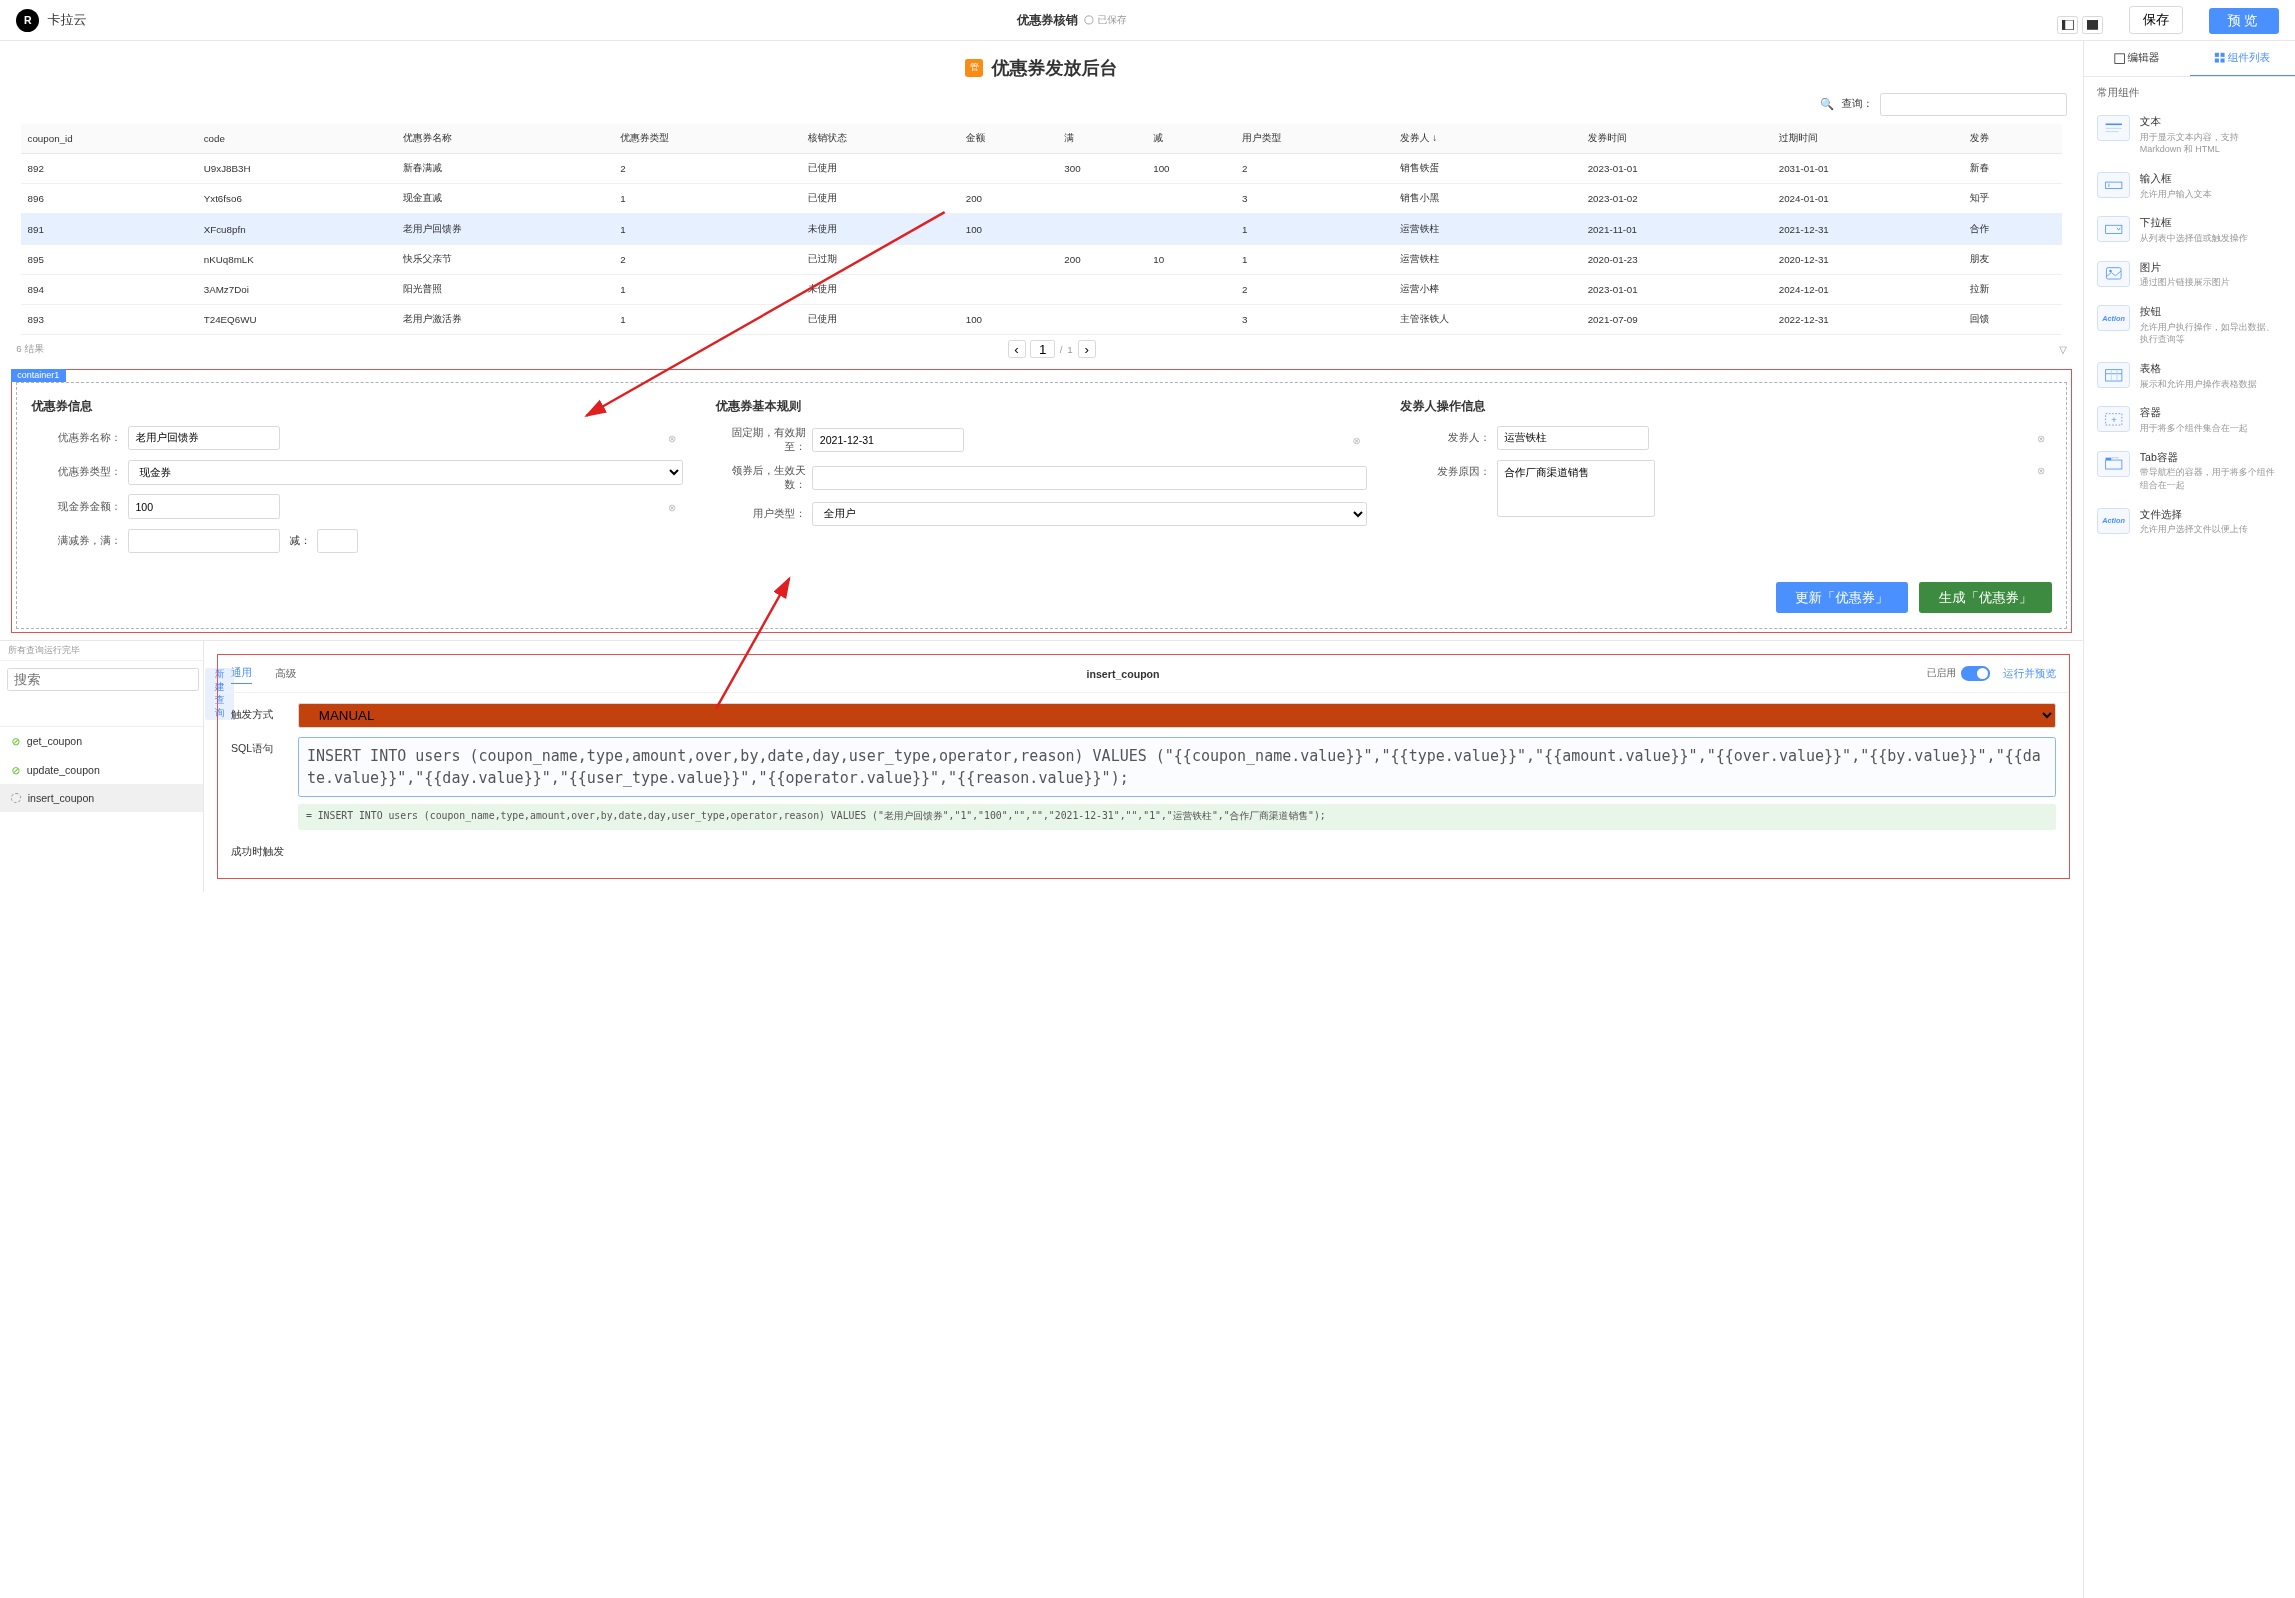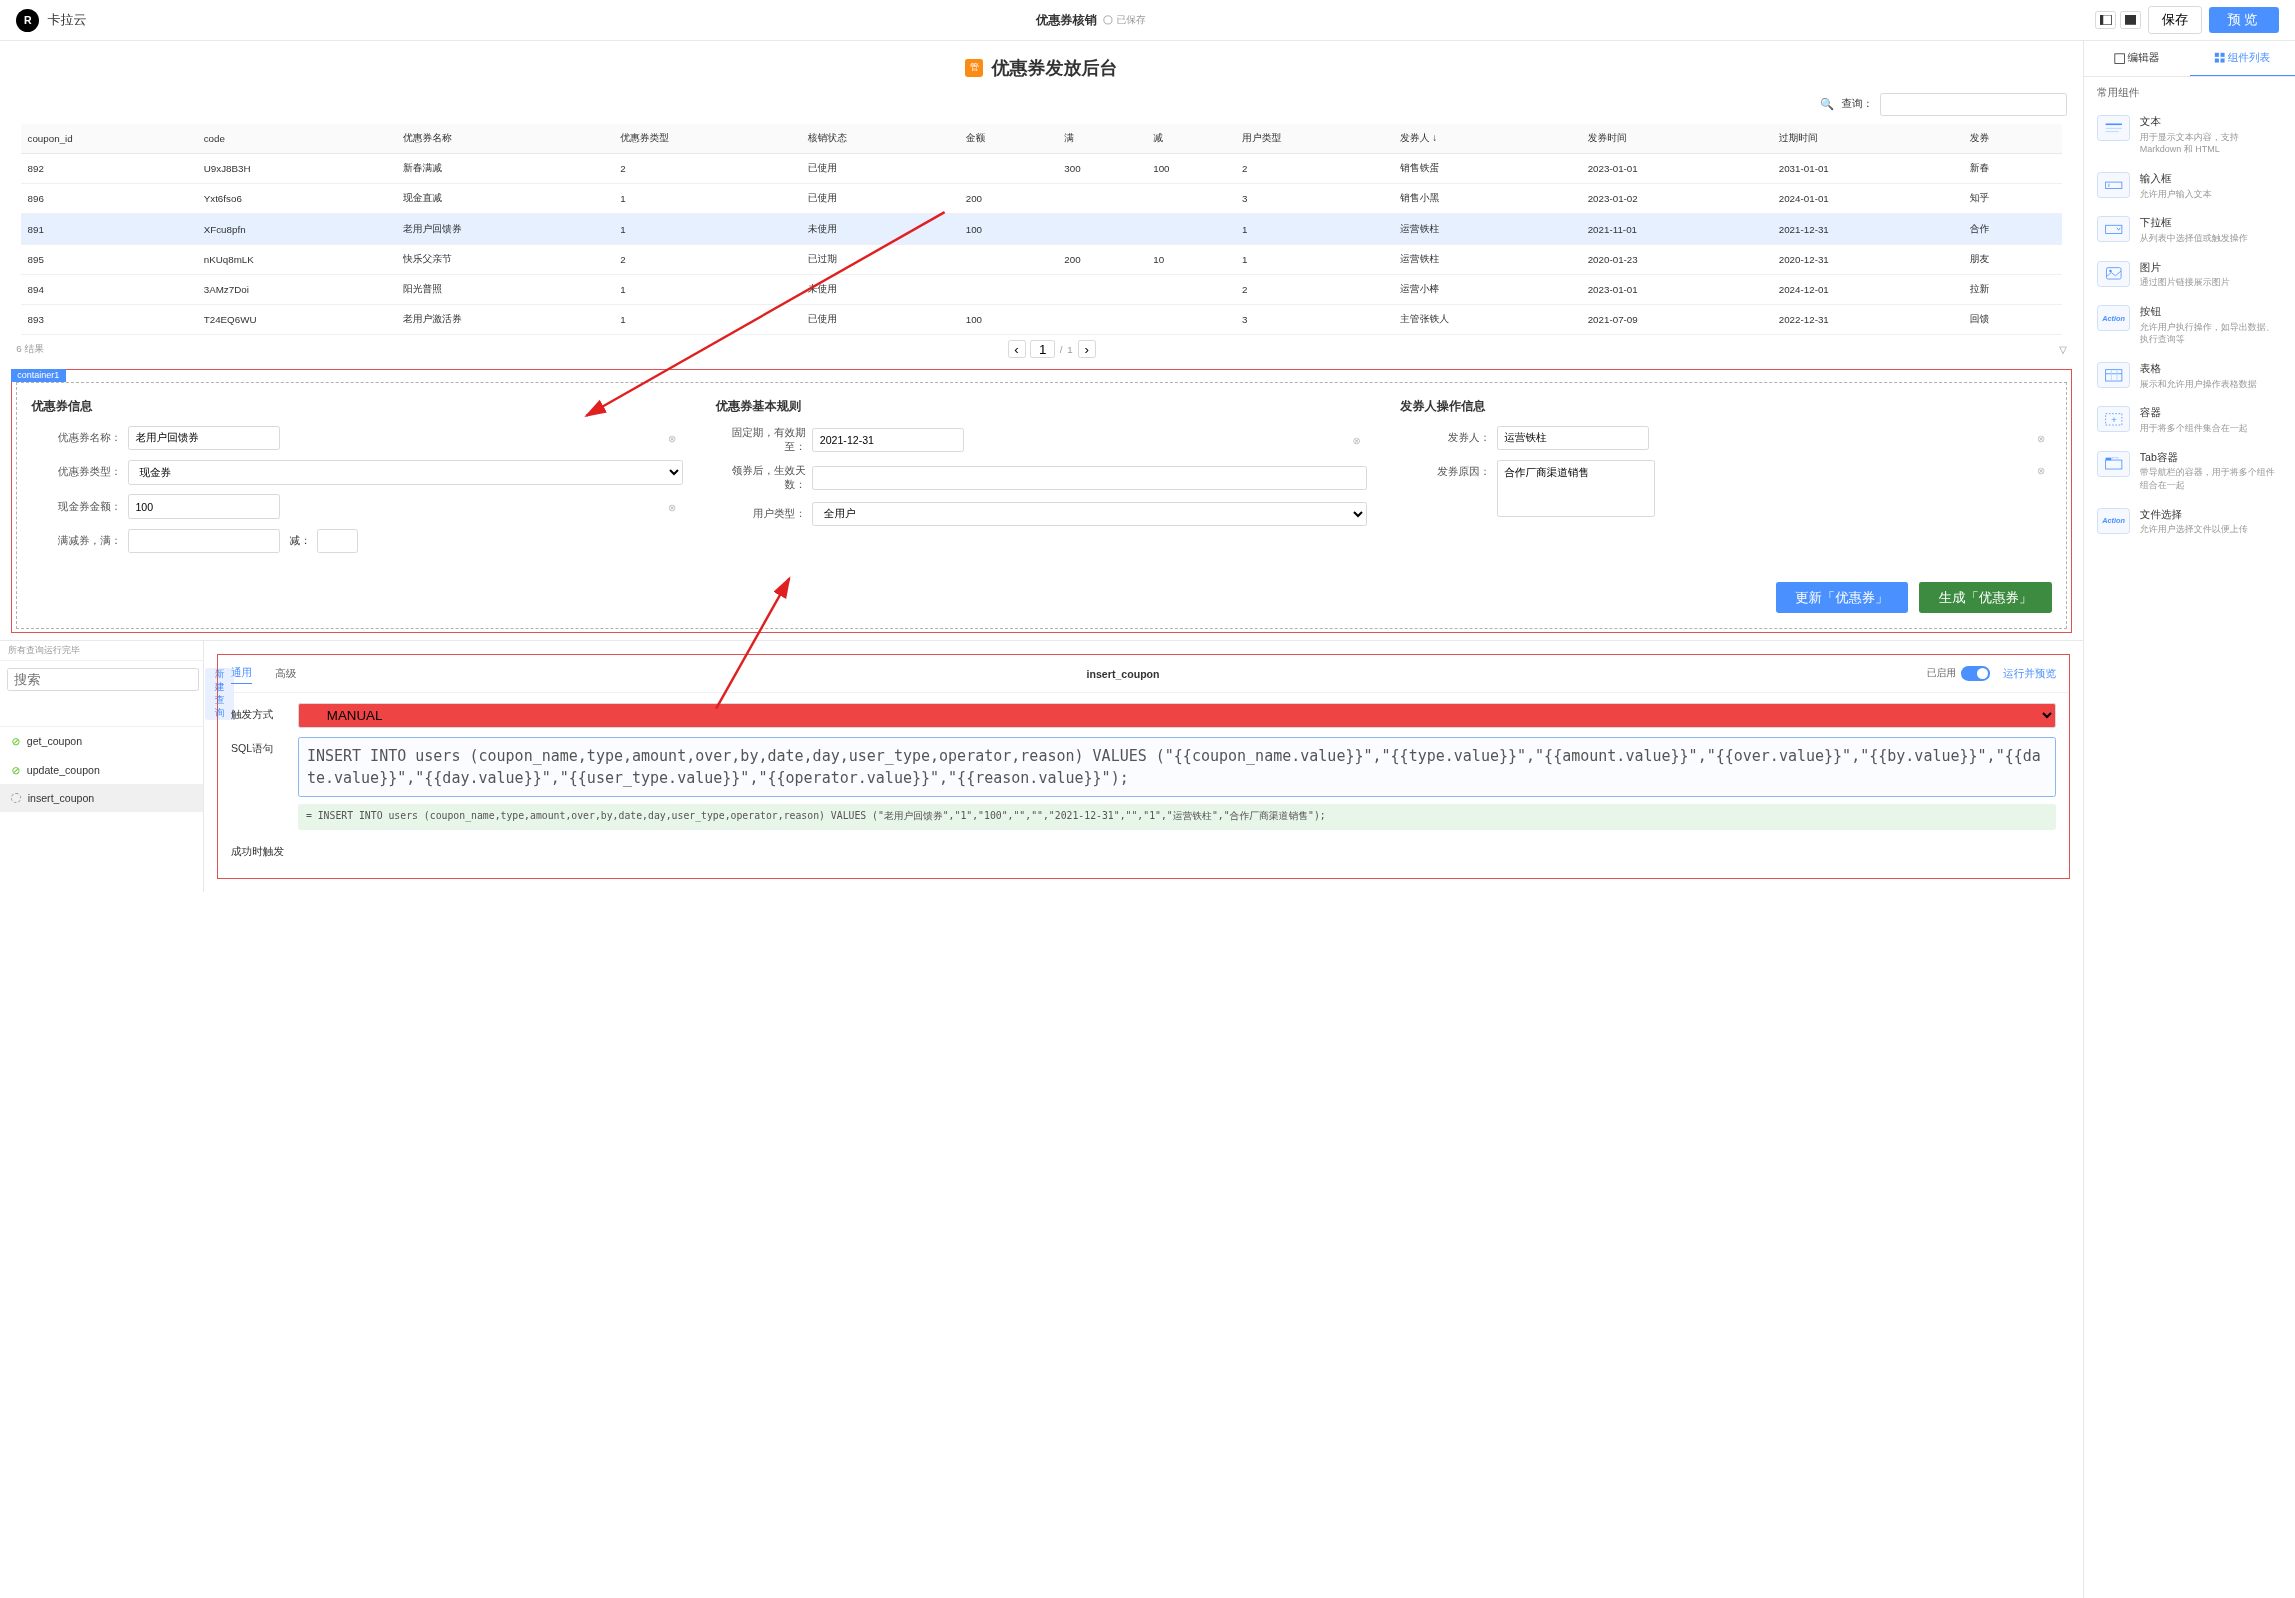--- a/index.html
+++ b/index.html
@@ -5,21 +5,21 @@
 * { box-sizing: border-box; margin: 0; padding: 0; }
 body { font-family: -apple-system, BlinkMacSystemFont, "Segoe UI", sans-serif; font-size: 10.6px; color: #333; background: #fff; }
 
 
 .header { display: flex; align-items: center; justify-content: space-between; padding: 6.5px 16.3px; border-bottom: 0.8px solid #e8e8e8; height: 41px; }
 .header-left { display: flex; align-items: center; gap: 8.1px; }
 .logo { width: 23px; height: 23px; background: #000; border-radius: 50%; display: flex; align-items: center; justify-content: center; color: #fff; font-weight: bold; }
 .brand { font-size: 13px; font-weight: 500; }
 .header-center { display: flex; align-items: center; gap: 6.5px; font-size: 12.2px; font-weight: 600; }
 .saved-badge { color: #999; font-size: 9.8px; font-weight: normal; display: flex; align-items: center; gap: 3.3px; }
-.header-right { display: flex; align-items: center; gap: 7px; }
+.header-right { display: flex; align-items: flex-end; gap: 26px; }
 .view-toggle { display: flex; gap: 3.3px; }
 .view-btn { width: 21px; height: 18px; border: 0.8px solid #d9d9d9; border-radius: 2.4px; background: #fff; display: flex; align-items: center; justify-content: center; cursor: pointer; }
 .view-btn svg { width: 11.4px; height: 9.8px; }
 .save-btn { padding: 4.1px 13px; border: 0.8px solid #d9d9d9; border-radius: 3.3px; background: #fff; cursor: pointer; }
 .preview-btn { padding: 4.1px 18px; border: none; border-radius: 3.3px; background: #4a90ff; color: #fff; cursor: pointer; letter-spacing: 3.3px; }
 
 
 .main { display: flex; height: calc(100vh - 41px); }
 .canvas-area { flex: 1; overflow: auto; position: relative; }
 .right-panel { width: 212px; border-left: 0.8px solid #e8e8e8; background: #fff; }
@@ -86,21 +86,21 @@
 .query-tab.active { color: #4a90ff; border-bottom: 1.6px solid #4a90ff; }
 .query-name { flex: 1; text-align: center; font-weight: 600; }
 .toggle-wrap { display: flex; align-items: center; gap: 4.9px; font-size: 9.8px; color: #666; margin-right: 13px; }
 .toggle { width: 29px; height: 14.7px; background: #4a90ff; border-radius: 7.3px; position: relative; cursor: pointer; }
 .toggle::after { content: ''; position: absolute; right: 1.6px; top: 1.6px; width: 11.4px; height: 11.4px; background: #fff; border-radius: 50%; }
 .run-btn { color: #4a90ff; cursor: pointer; font-size: 10.6px; }
 .query-form { padding: 9.8px 13px; }
 .query-form-row { display: flex; align-items: flex-start; margin-bottom: 9.8px; gap: 9.8px; }
 .query-form-label { width: 57px; font-size: 10.6px; padding-top: 4.9px; }
 .query-form-value { flex: 1; }
-.trigger-select { width: 100%; height: 24.4px; border: 0.8px solid #d9d9d9; border-radius: 2.4px; padding: 0 24px; background: #ef4444; }
+.trigger-select { width: 100%; height: 24.4px; border: 0.8px solid #d9d9d9; border-radius: 2.4px; padding: 0 16px; background: #c2410c; }
 .sql-box { border: 0.8px solid #8bb7f0; border-radius: 2.4px; padding: 6.5px 8.1px; font-family: monospace; font-size: 15px; line-height: 1.5; color: #555; background: #fafcff; word-break: break-all; }
 .sql-result { background: #e8f5e9; border-radius: 2.4px; padding: 6.5px 8.1px; font-family: monospace; font-size: 9.8px; color: #555; margin-top: 6.5px; word-break: break-all; }
 
 
 .panel-tabs { display: flex; border-bottom: 0.8px solid #e8e8e8; }
 .panel-tab { flex: 1; padding: 9.8px 0; text-align: center; cursor: pointer; display: flex; align-items: center; justify-content: center; gap: 2px; font-size: 10.6px; }
 .panel-tab.active { color: #4a90ff; border-bottom: 1.6px solid #4a90ff; }
 .panel-section-title { padding: 9.8px 13px 6.5px; font-size: 10.6px; color: #666; }
 .component-list { }
 .component-item { display: flex; gap: 9.8px; padding: 8.1px 13px; cursor: pointer; }

